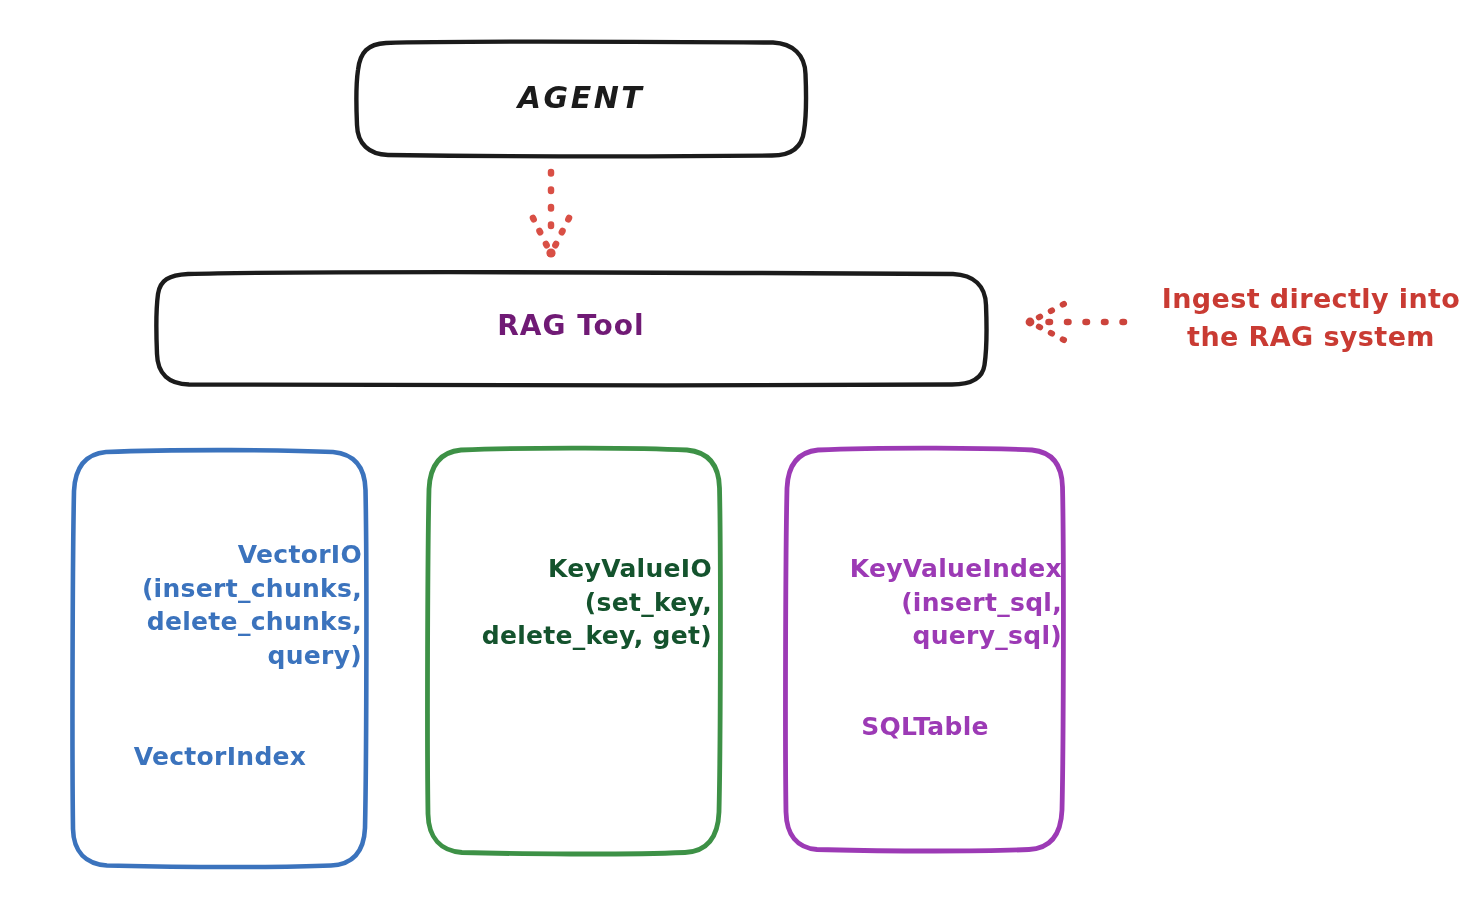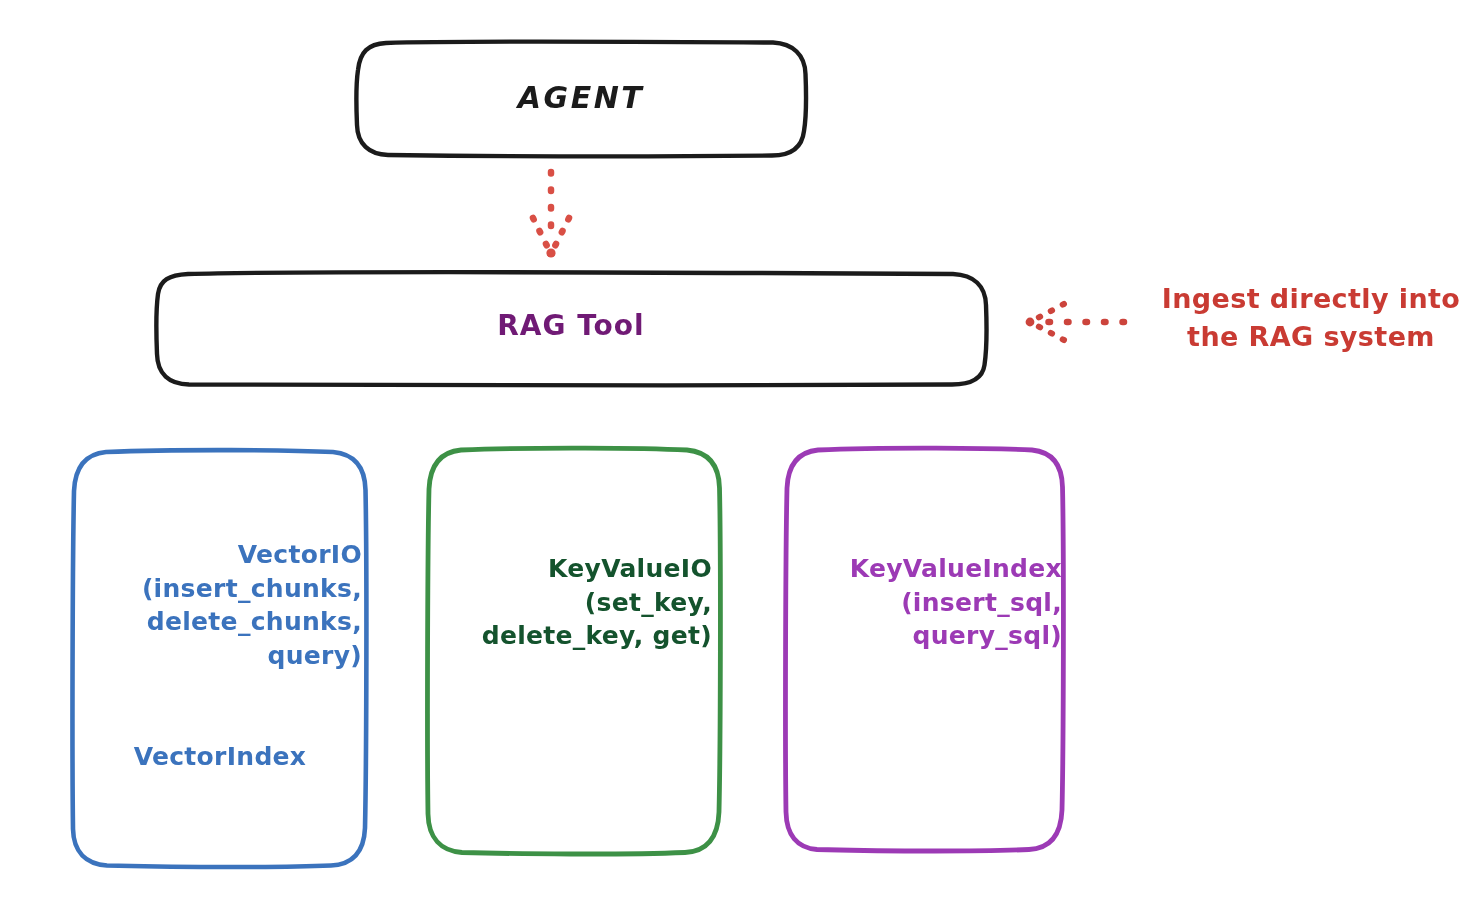--- a/index.html
+++ b/index.html
@@ -200,17 +200,18 @@
 query)</div>
   <div class="io-index vector-index">VectorIndex</div>
 
   <div class="io-block kv-io">KeyValueIO
 (set_key,
 delete_key, get)</div>
 
   <div class="io-block rel-io">KeyValueIndex
 (insert_sql,
 query_sql)</div>
+  <div class="io-index rel-index">SQLTable</div>
 
   <div class="annotation">Ingest directly into
 the RAG system</div>
 
 </div>
 
 </body></html>

